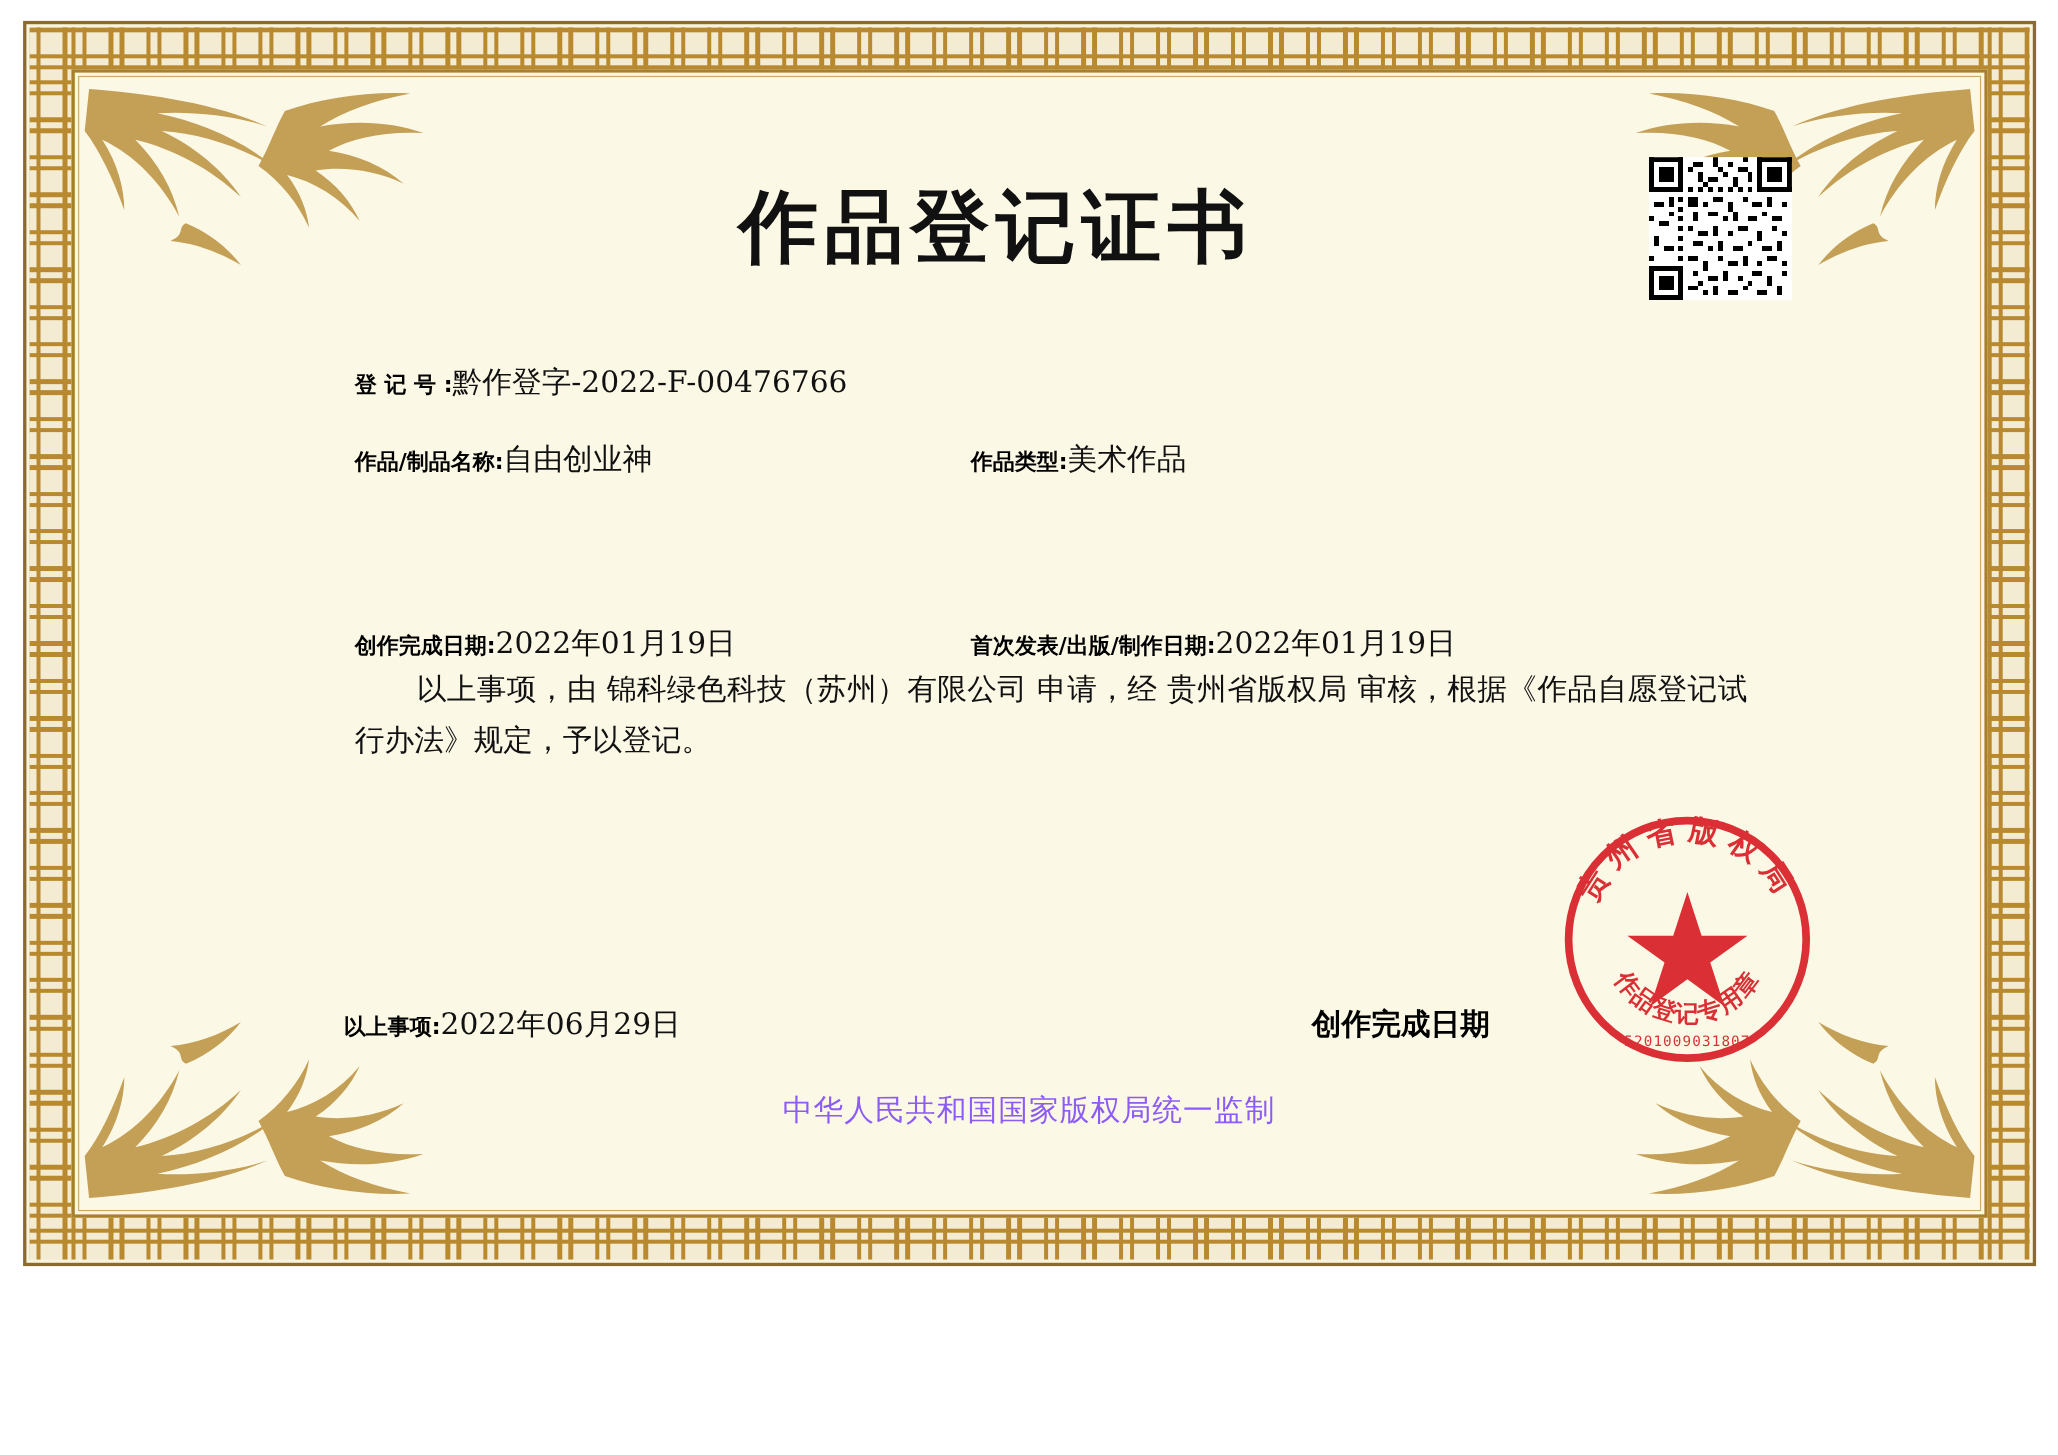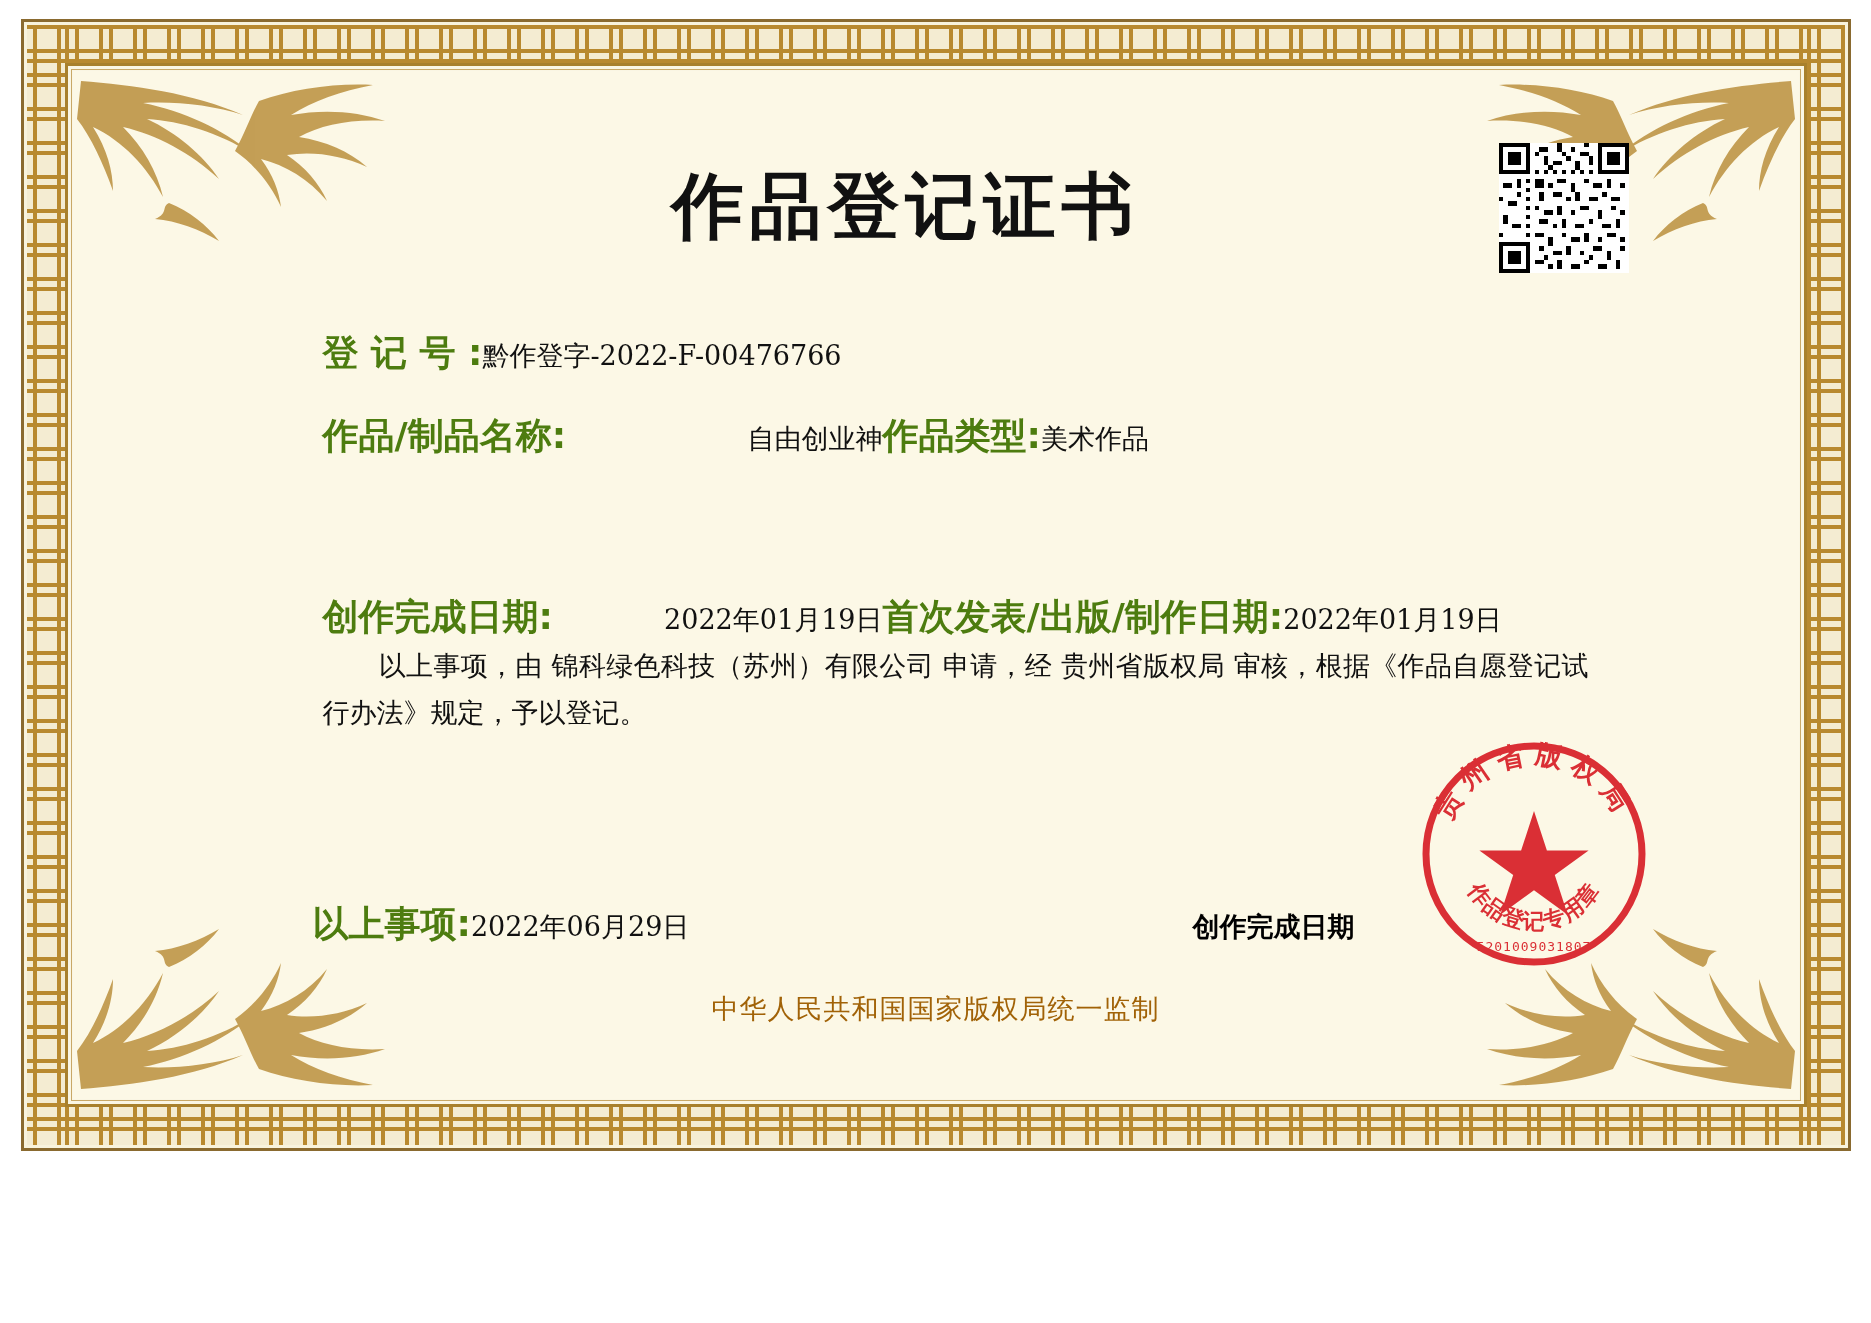--- a/index.html
+++ b/index.html
@@ -134,32 +134,31 @@
   .row {
     display: flex;
     align-items: baseline;
     margin-bottom: 32px;
   }
   .col-left {
     width: 560px;
     flex: 0 0 560px;
     display: flex;
     align-items: baseline;
-    justify-content: space-between;
   }
   .col-right {
     flex: 1;
     display: flex;
     align-items: baseline;
   }
 
   .label {
     font-weight: bold;
-    font-size: 36px;
-    color: #4d7c0f;
+    font-size: 20px;
+    color: #000000;
     white-space: nowrap;
     font-family: "DejaVu Sans", "Liberation Sans", sans-serif;
   }
   .value {
     font-size: 27px;
     color: #111;
     white-space: nowrap;
     font-family: "DejaVu Serif", "Liberation Serif", serif;
   }
 
@@ -207,21 +206,21 @@
     font-family: "DejaVu Sans", "Liberation Sans", sans-serif;
   }
 
   .footer {
     position: absolute;
     left: 0;
     right: 0;
     bottom: 72px;
     text-align: center;
     font-size: 27px;
-    color: #a16207;
+    color: #8b5cf6;
     letter-spacing: 1px;
     font-family: "DejaVu Serif", "Liberation Serif", serif;
   }
 
   
   .seal {
     position: absolute;
     right: 150px;
     bottom: 130px;
     width: 230px;

